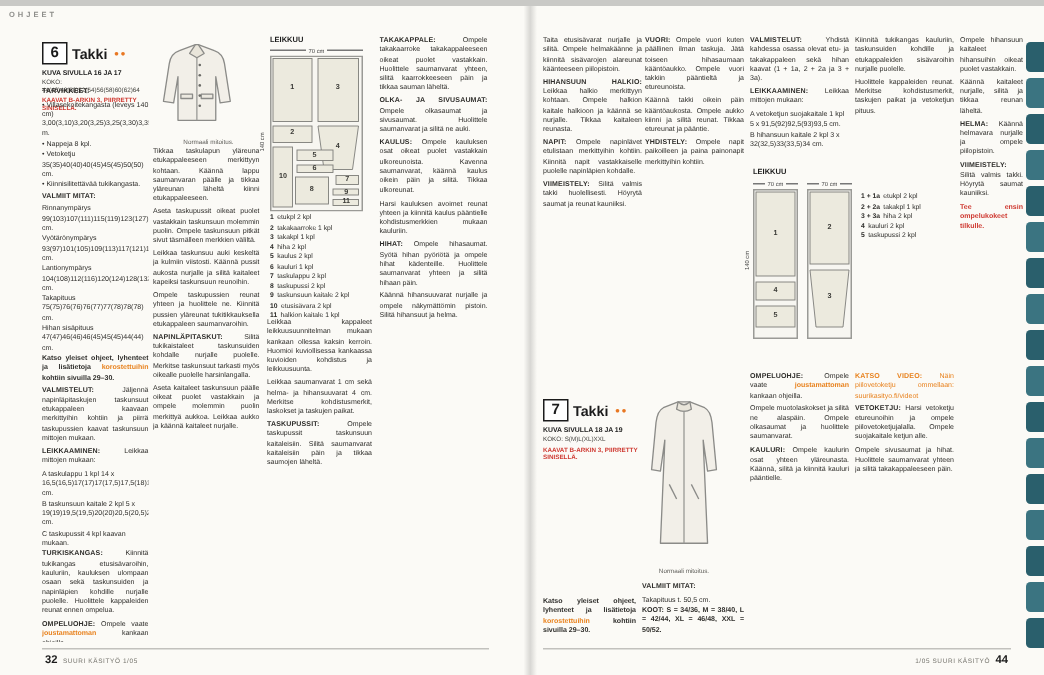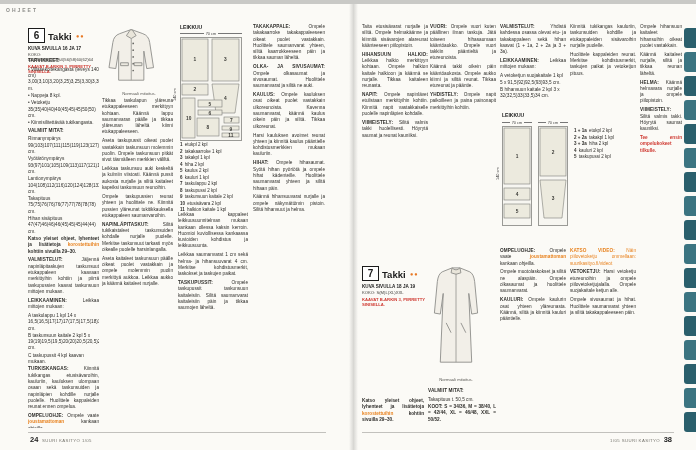--- a/index.html
+++ b/index.html
@@ -333,19 +333,19 @@
     <div class="tab" style="top: 316px; background: rgb(42, 95, 108);"></div>
     <div class="tab" style="top: 340px; background: rgb(59, 116, 129);"></div>
     <div class="tab" style="top: 364px; background: rgb(42, 95, 108);"></div>
     <div class="tab" style="top: 388px; background: rgb(59, 116, 129);"></div>
     <div class="tab" style="top: 412px; background: rgb(42, 95, 108);"></div>
   </div>
 
 <div class="footrule" style="left:28px;width:298px;"></div>
 <div class="footrule" style="left:362px;width:312px;"></div>
 <div class="foot" style="left:28px;">
-  <b>24</b>
+  <b>32</b>
   <span>SUURI KÄSITYÖ 1/05</span>
 </div>
 <div class="foot" style="right:22px;text-align:right;">
   <span>1/05 SUURI KÄSITYÖ</span>
-  <b>38</b>
+  <b>44</b>
 </div>
 
 </body></html>

